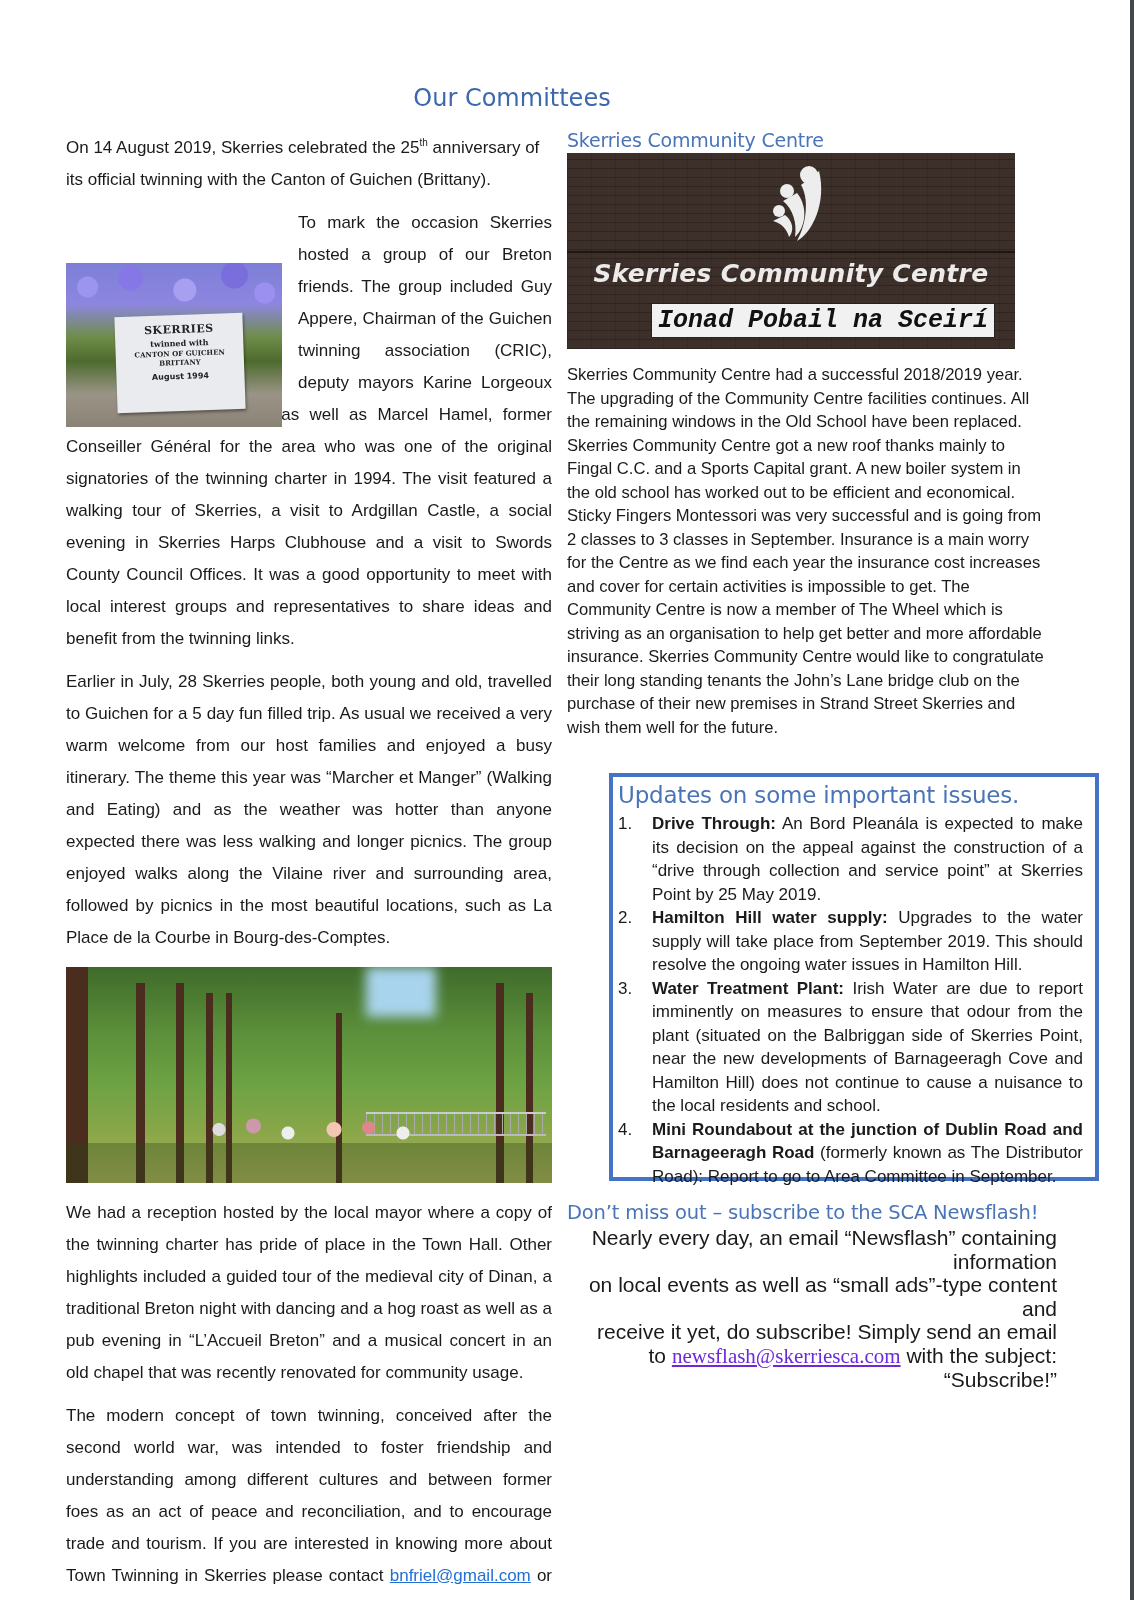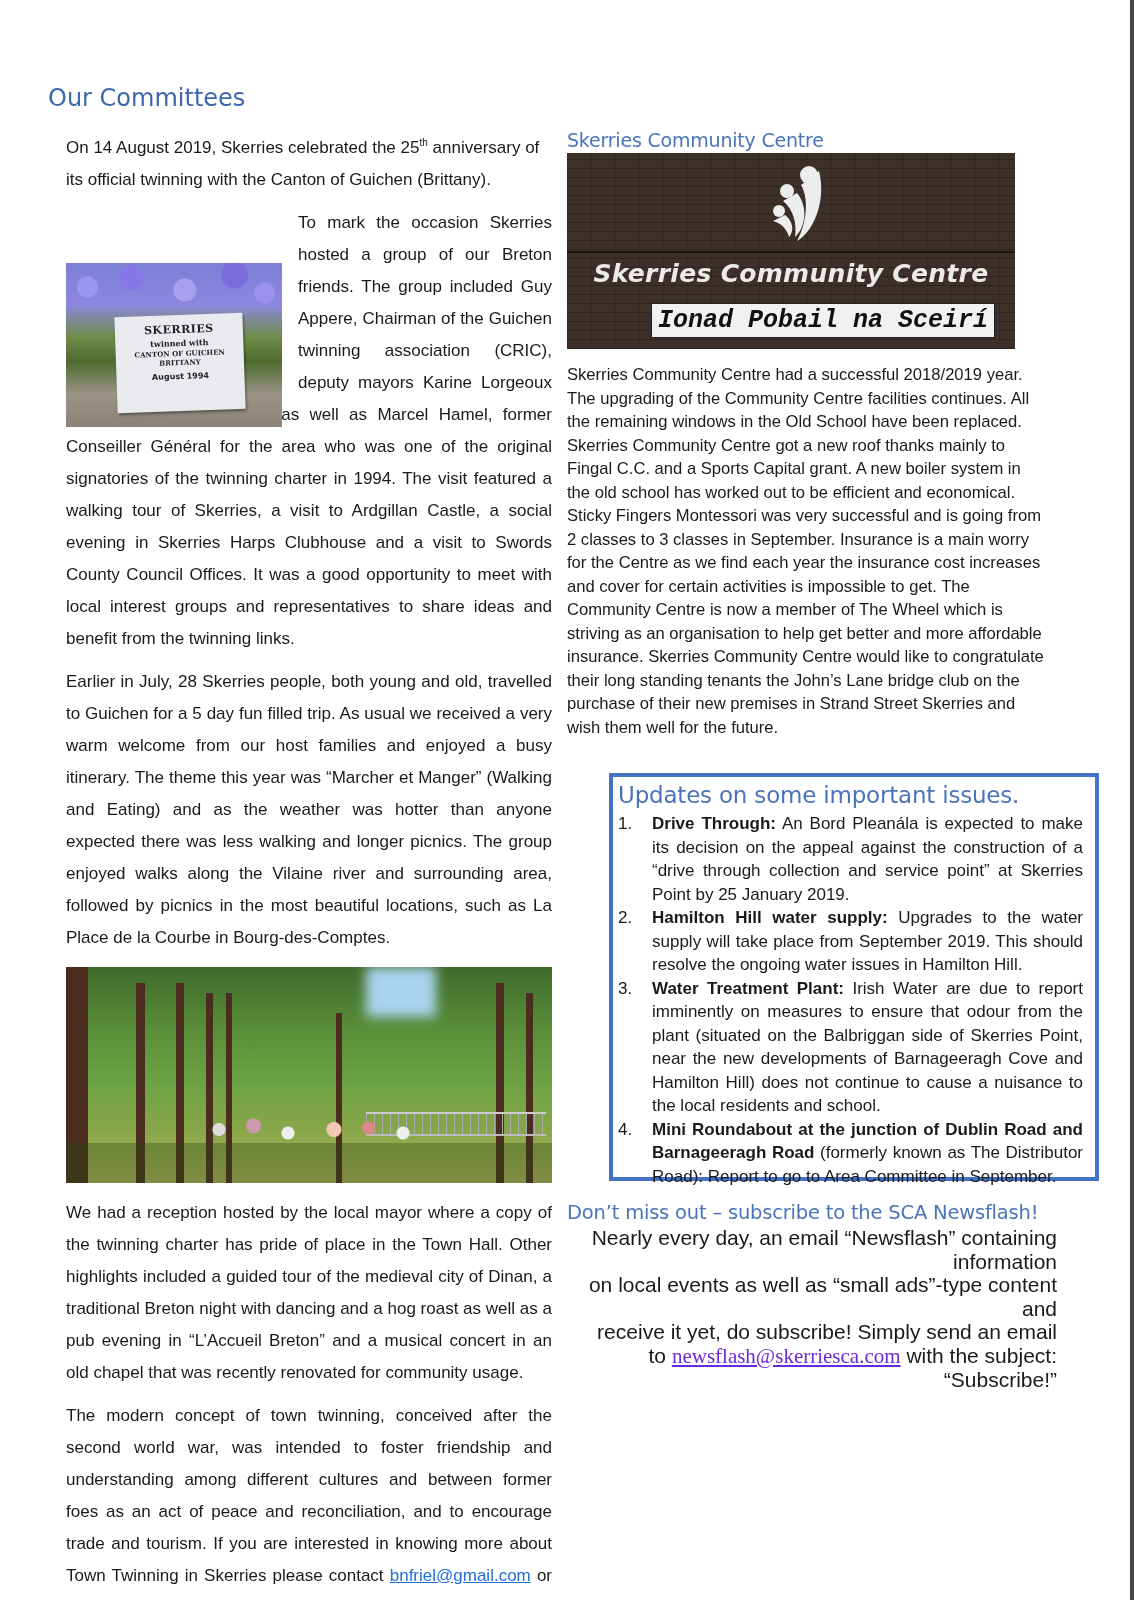--- a/index.html
+++ b/index.html
@@ -2,22 +2,22 @@
 <html><head>
 <meta charset="utf-8">
 <style>
   html, body { margin: 0; padding: 0; }
   body {
     width: 1134px; height: 1600px; background: #ffffff; position: relative; overflow: hidden;
     font-family: "Liberation Sans", sans-serif; color: #1a1a1a;
   }
   .edge { position: absolute; right: 0; top: 0; width: 4px; height: 1600px; background: #44474b; }
   .title {
-    position: absolute; left: 0; width: 1024px; top: 68px; text-align: left;
-    font-family: "DejaVu Sans", sans-serif; font-size: 24px; color: #3d68ad; font-weight: normal; padding-left: 48px;
+    position: absolute; left: 0; width: 1024px; top: 68px; text-align: center;
+    font-family: "DejaVu Sans", sans-serif; font-size: 24px; color: #3d68ad; font-weight: normal;
   }
   .heading {
     font-family: "DejaVu Sans", sans-serif; color: #4a74b8; font-size: 19px; font-weight: normal;
     margin: 0; line-height: 26px; letter-spacing: -0.2px;
   }
   .col { position: absolute; }
   .left { left: 66px; top: 127px; width: 486px; }
   .right { left: 578px; top: 127px; width: 480px; }
   p { margin: 0; font-size: 17px; line-height: 32px; }
   .just { text-align: justify; }
@@ -170,21 +170,21 @@
     <div class="sign2" data-name="community-centre-irish-sign">Ionad Pobail na Sceirí</div>
   </div>
   <p style="margin-top:14px;font-size:16.6px;line-height:23.5px;" data-name="community-centre-body">Skerries Community Centre had a successful 2018/2019 year. The upgrading of the Community Centre facilities continues. All the remaining windows in the Old School have been replaced. Skerries Community Centre got a new roof thanks mainly to Fingal C.C. and a Sports Capital grant.  A new boiler system in the old school has worked out to be efficient and economical. Sticky Fingers Montessori was very successful and is going from 2 classes to 3 classes in September. Insurance is a main worry for the Centre as we find each year the insurance cost increases and cover for certain activities is impossible to get. The Community Centre is now a member of The Wheel which is striving as an organisation to help get better and more affordable insurance. Skerries Community Centre would like to congratulate their long standing tenants the John’s Lane bridge club on the purchase of their new premises in Strand Street Skerries and wish them well for the future.</p>
 </section>
 
 <section class="updates" data-name="updates-box">
   <h2 class="heading" data-name="updates-heading">Updates on some important issues.</h2>
   <ol data-name="updates-list">
     <li data-name="updates-list-item">
       <span class="num">1.</span>
-      <span class="body"><b>Drive Through:</b><span> An Bord Pleanála is expected to make its decision on the appeal against the construction of a “drive through collection and service point” at Skerries Point by 25 January 2019.</span></span>
+      <span class="body"><b>Drive Through:</b><span> An Bord Pleanála is expected to make its decision on the appeal against the construction of a “drive through collection and service point” at Skerries Point by 25 May 2019.</span></span>
     </li>
     <li data-name="updates-list-item">
       <span class="num">2.</span>
       <span class="body"><b>Hamilton Hill water supply:</b><span> Upgrades to the water supply will take place from September 2019. This should resolve the ongoing water issues in Hamilton Hill.</span></span>
     </li>
     <li data-name="updates-list-item">
       <span class="num">3.</span>
       <span class="body"><b>Water Treatment Plant:</b><span> Irish Water are due to report imminently on measures to ensure that odour from the plant (situated on the Balbriggan side of Skerries Point, near the new developments of Barnageeragh Cove and Hamilton Hill) does not continue to cause a nuisance to the local residents and school.</span></span>
     </li>
     <li data-name="updates-list-item">

